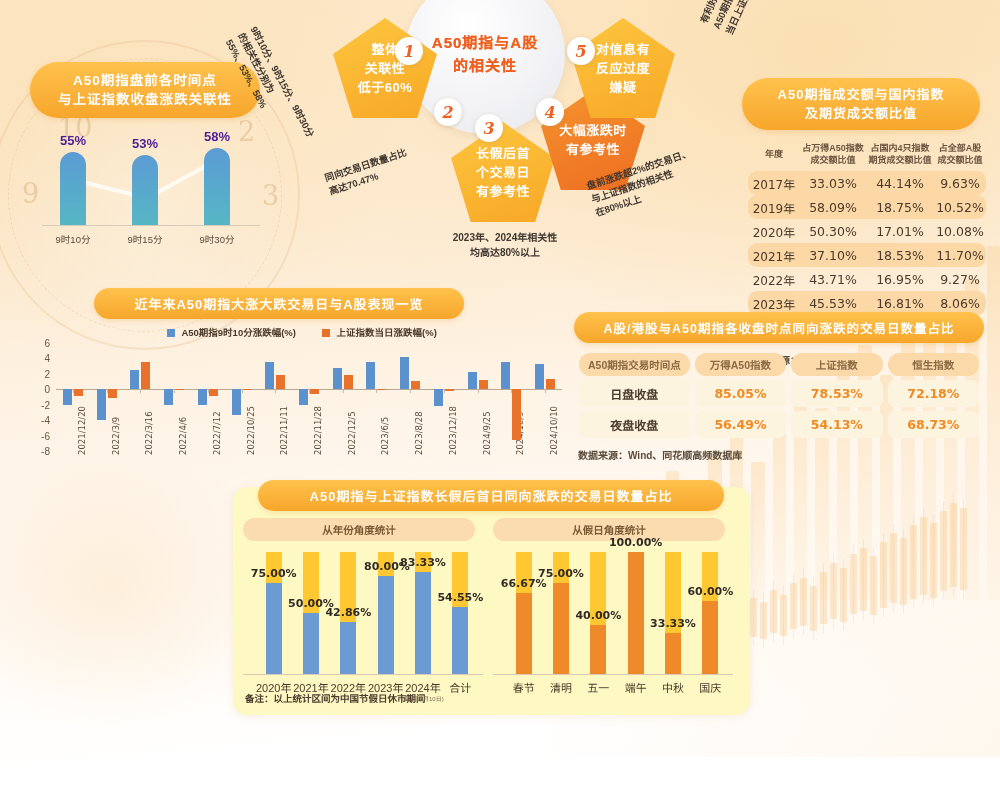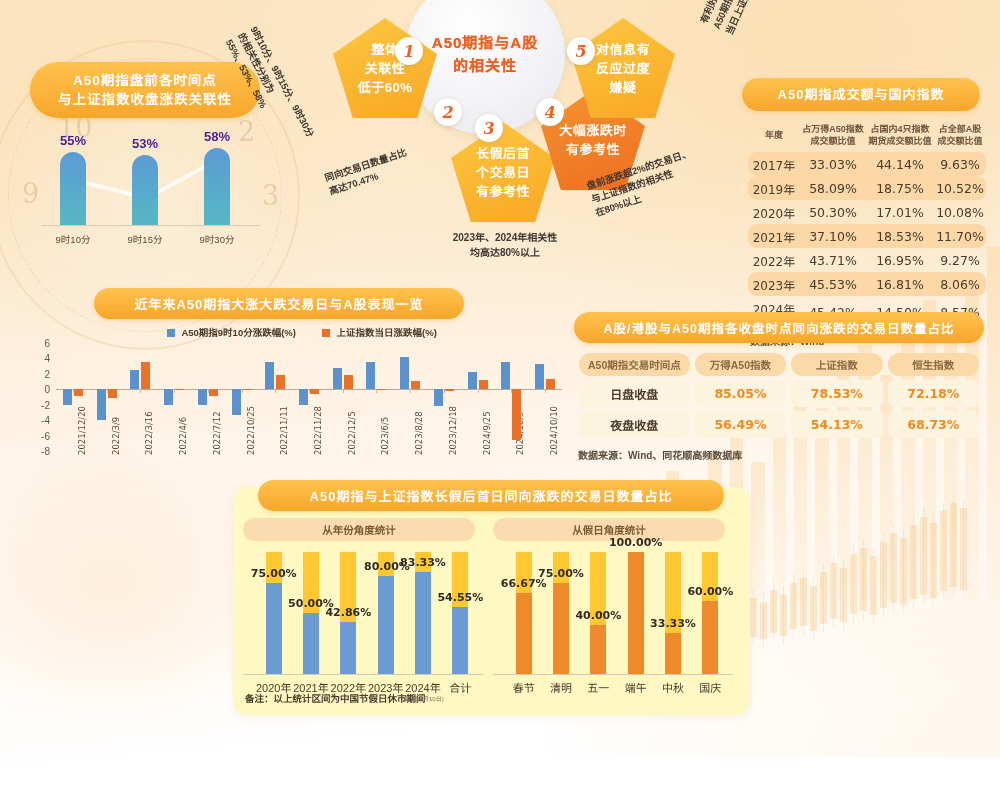--- a/index.html
+++ b/index.html
@@ -324,20 +324,21 @@
   <div class="note" style="left:442px;top:26px;transform:rotate(-66deg);transform-origin:left top;">
     <div>有利好利空消息时、</div>
     <div>A50期指盘前涨跌幅明显超过</div>
     <div>当日上证指数</div>
   </div>
 </section>
 
 <section id="panel-ratio">
   <div class="pill-title">
     <div>A50期指成交额与国内指数</div>
+    <div>及期货成交额比值</div>
   </div>
   <table class="ratio">
     <thead>
       <tr>
         <th style="width:52px">
           <div>年度</div>
         </th>
         <th style="width:66px">
           <div>占万得A50指数</div>
           <div>成交额比值</div>

